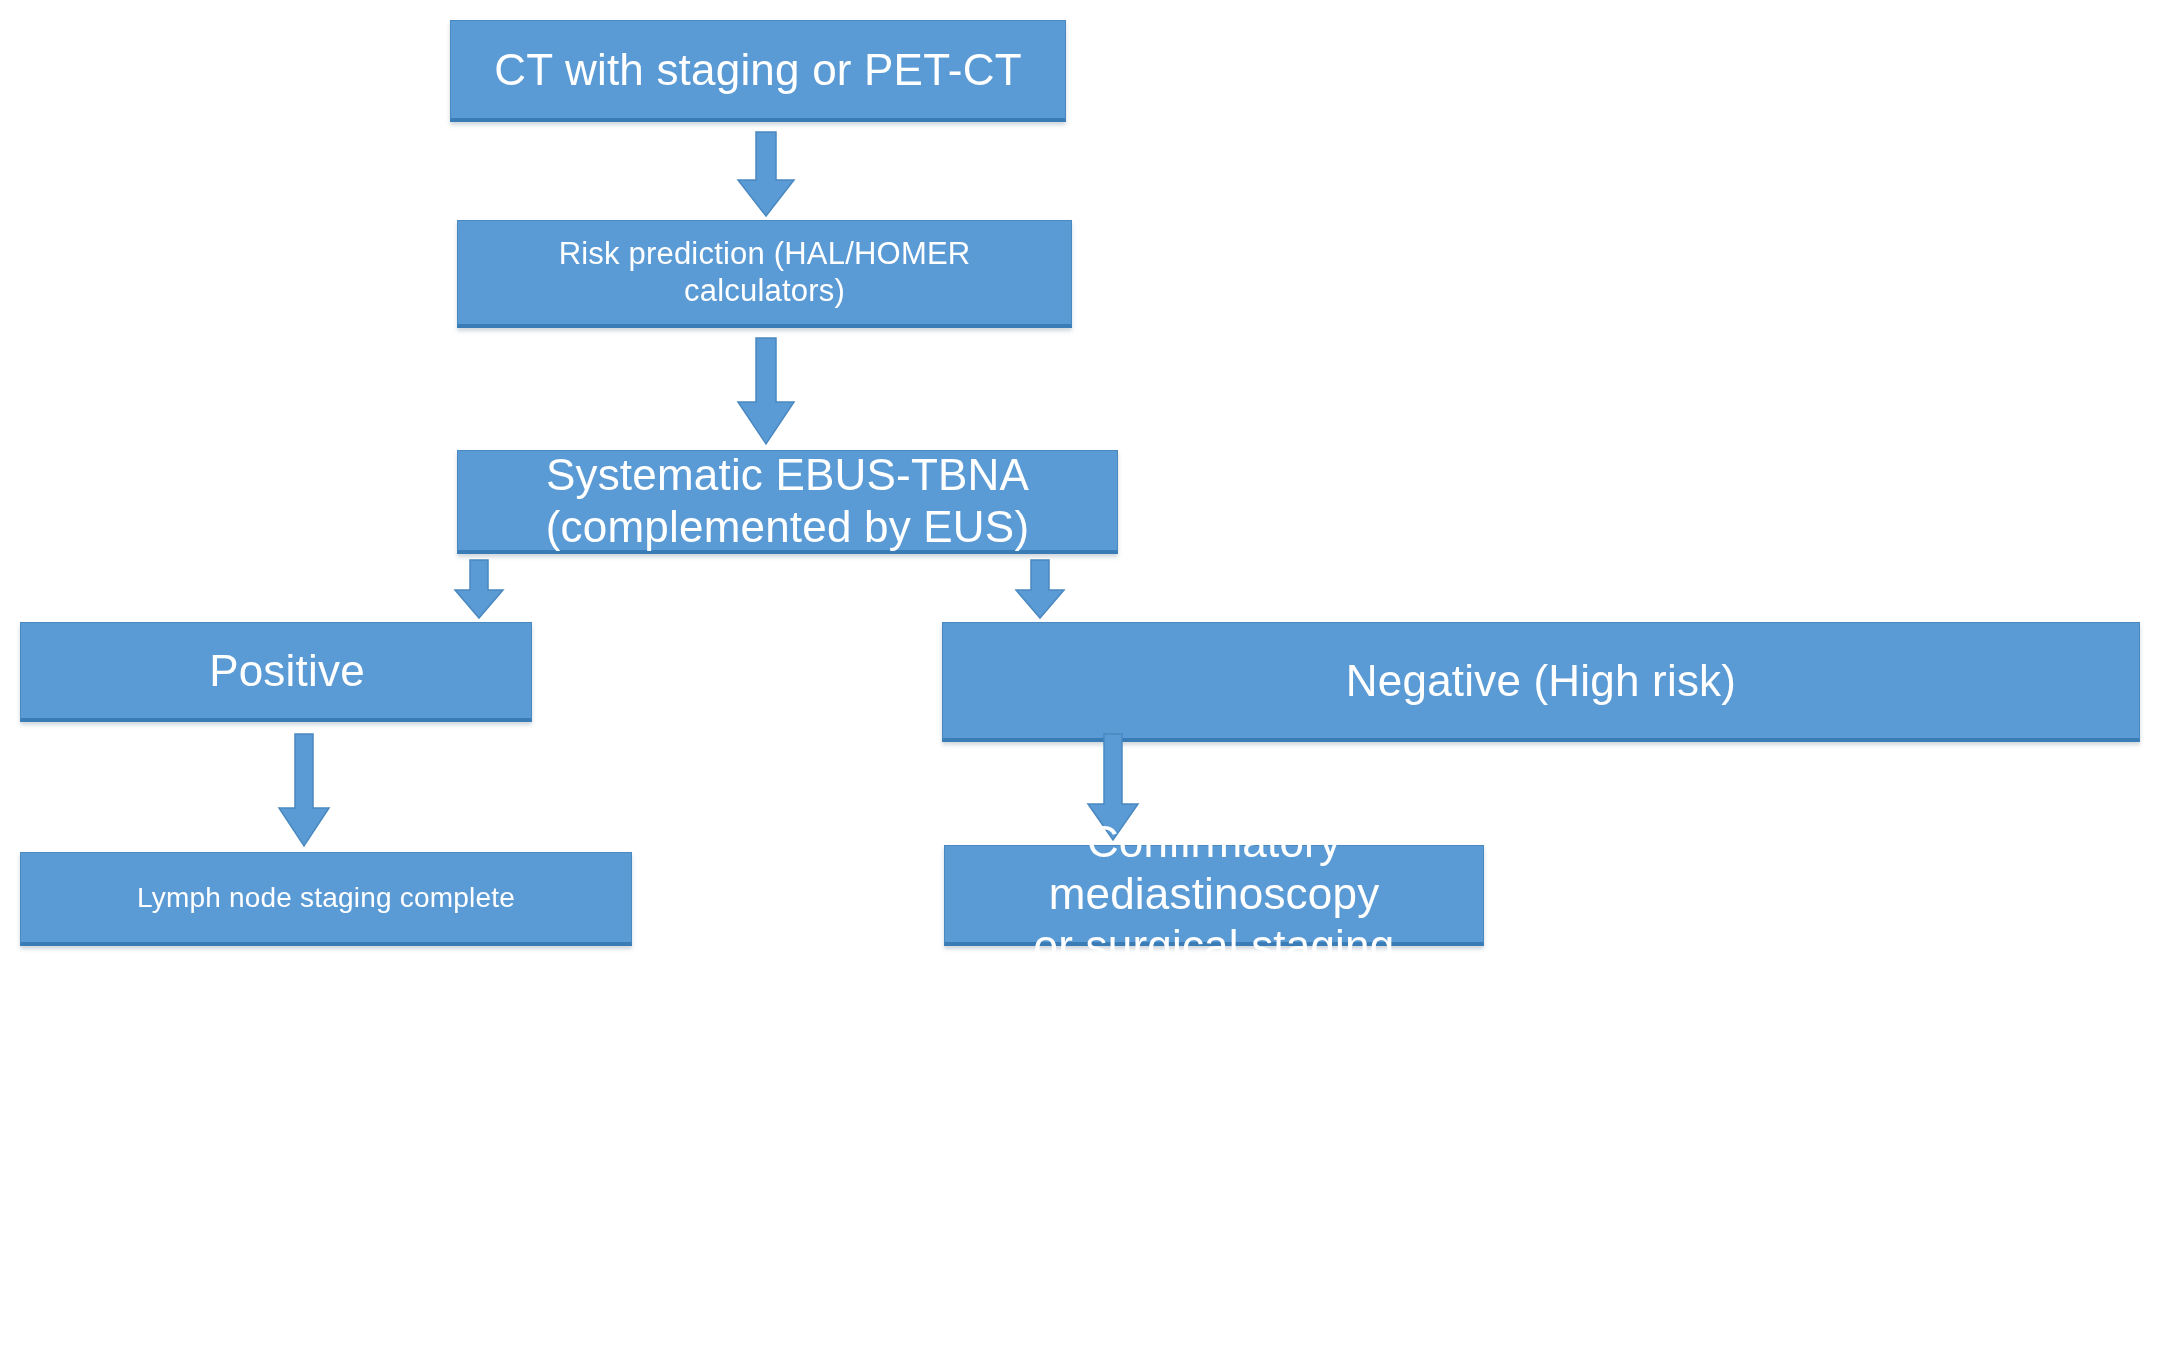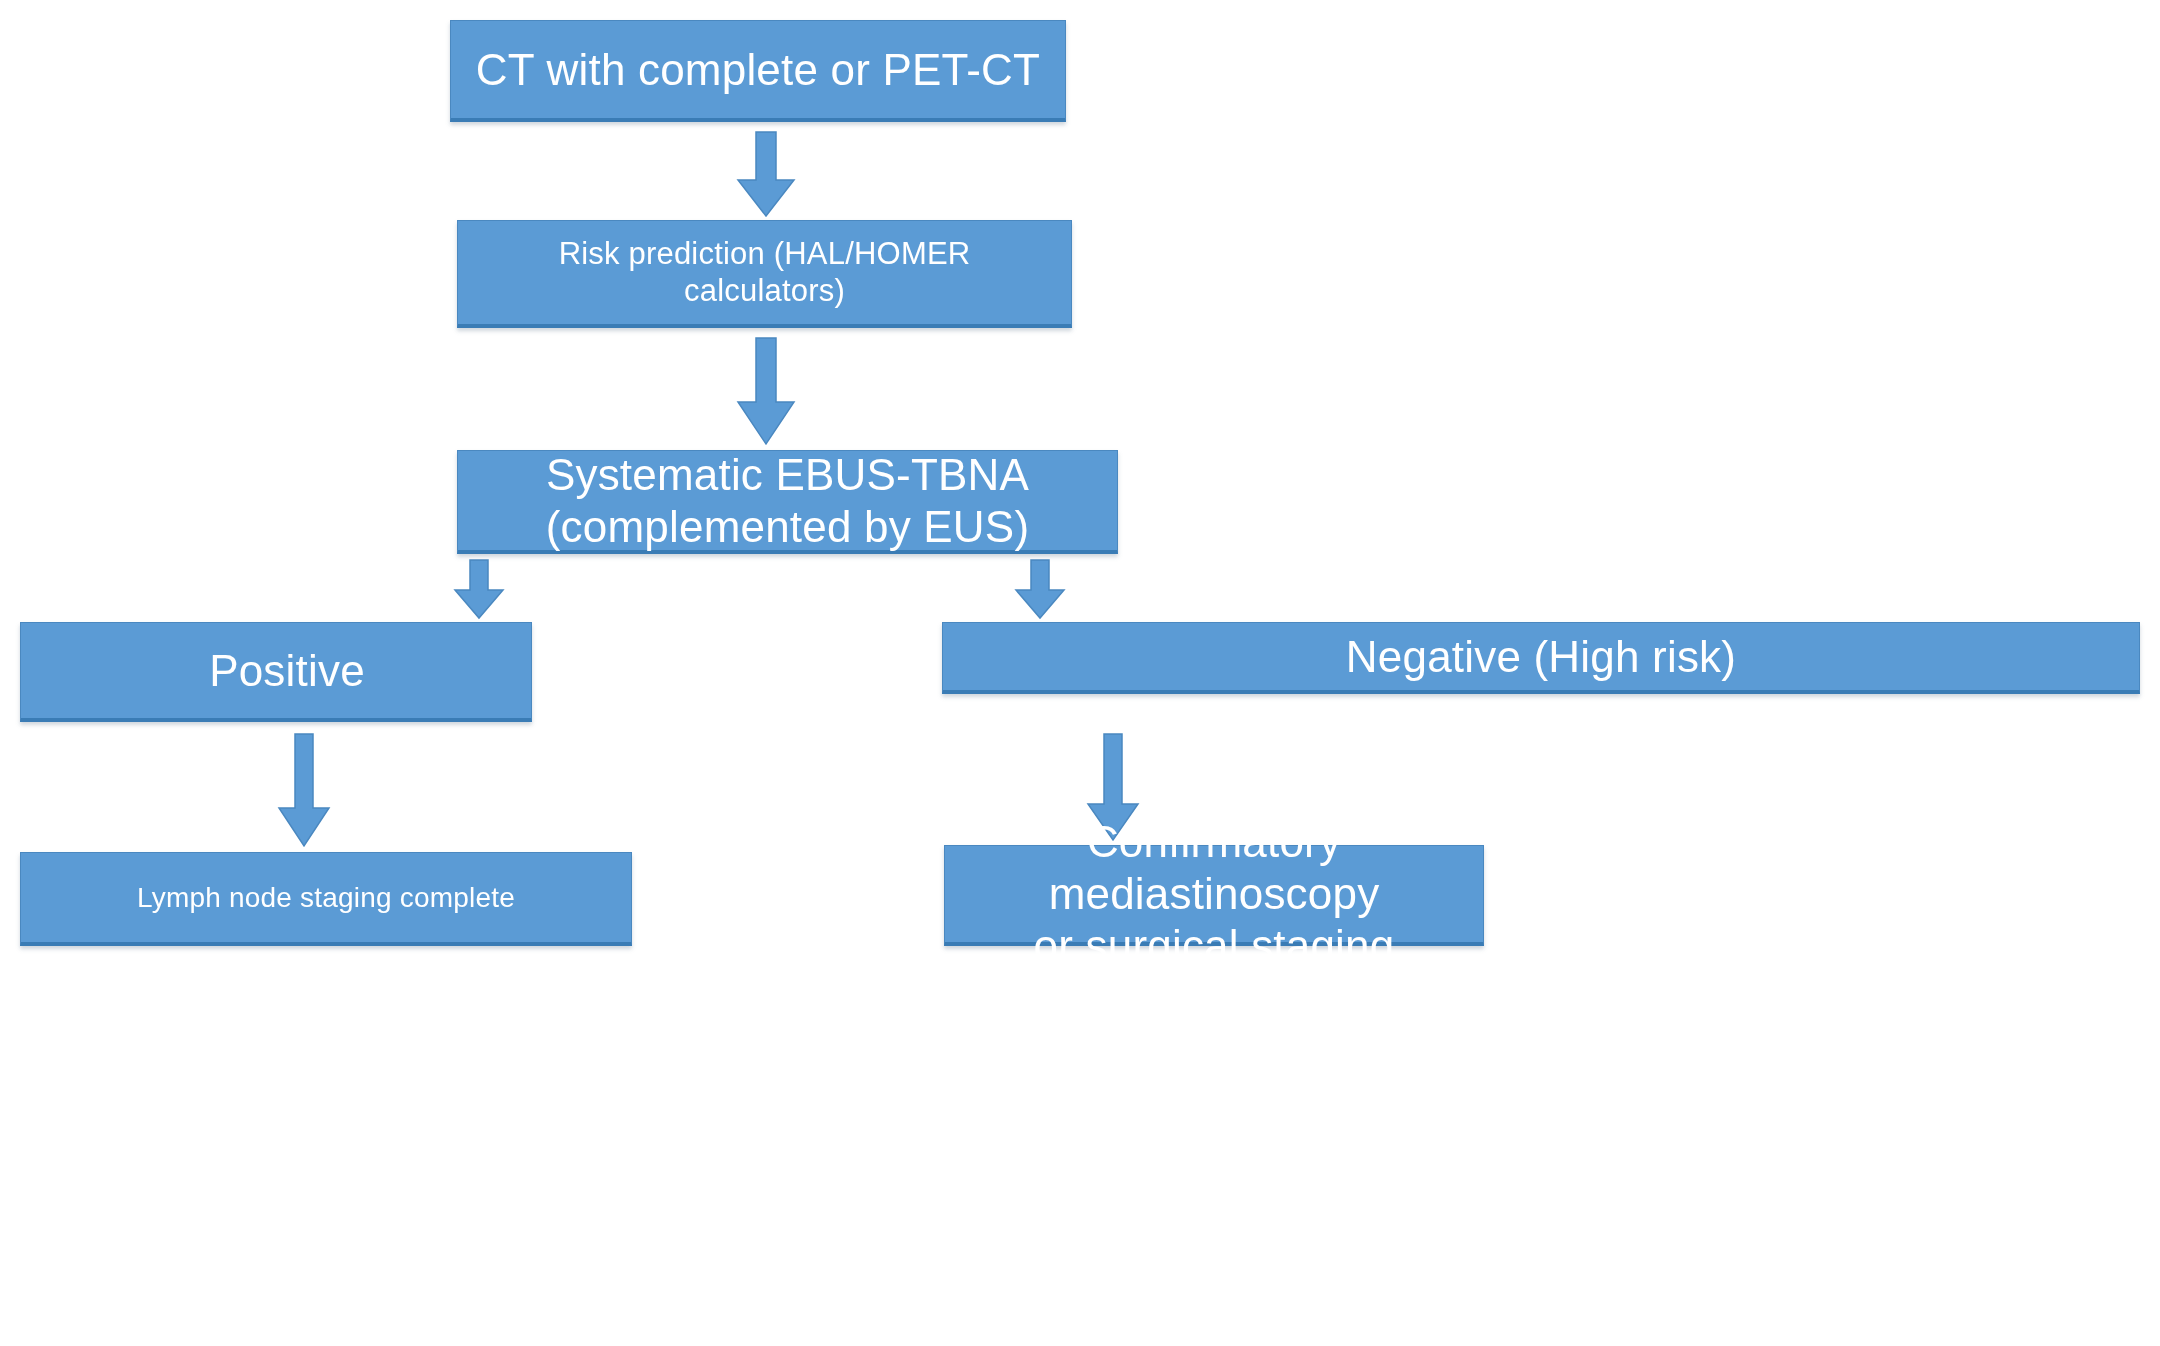--- a/index.html
+++ b/index.html
@@ -37,21 +37,21 @@
     display: block;
     padding: 0 10px;
     white-space: pre-line;
   }
 
   
   #node-ct        { left: 450px;  top: 20px;   width: 616px;  height: 102px; font-size: 44px; }
   #node-risk      { left: 457px;  top: 220px;  width: 615px;  height: 108px; font-size: 31px; }
   #node-ebus      { left: 457px;  top: 450px;  width: 661px;  height: 104px; font-size: 44px; }
   #node-positive  { left: 20px;   top: 622px;  width: 512px;  height: 100px; font-size: 44px; padding-left: 22px; }
-  #node-negative  { left: 942px;  top: 622px;  width: 1198px; height: 72px; font-size: 44px; }
+  #node-negative  { left: 942px;  top: 622px;  width: 1198px; height: 120px; font-size: 44px; }
   #node-lymph     { left: 20px;   top: 852px;  width: 612px;  height: 94px;  font-size: 28px; }
   #node-confirm   { left: 944px;  top: 845px;  width: 540px;  height: 101px; font-size: 44px; }
 
   
   .arrow {
     position: absolute;
   }
   .arrow svg { display: block; overflow: visible; }
   .arrow .body { fill: #5B9BD5; stroke: #4A88C0; stroke-width: 1.5; }
 
@@ -61,21 +61,21 @@
   #arrow-ebus-neg   { left: 1016px; top: 560px; width: 48px;  height: 58px; }
   #arrow-pos-lymph  { left: 279px;  top: 734px; width: 50px;  height: 112px; }
   #arrow-neg-conf   { left: 1088px; top: 734px; width: 50px;  height: 106px; }
 </style>
 </head>
 <body>
 
 <div id="canvas">
 
   <div class="node" id="node-ct">
-    <span class="label">CT with complete or PET-CT</span>
+    <span class="label">CT with staging or PET-CT</span>
   </div>
 
   <div class="arrow" id="arrow-ct-risk">
     <svg viewBox="0 0 56 84" width="56" height="84" aria-hidden="true">
       <polygon class="body" points="18,0 38,0 38,48 56,48 28,84 0,48 18,48"></polygon>
     </svg>
   </div>
 
   <div class="node" id="node-risk">
     <span class="label">Risk prediction (HAL/HOMER

